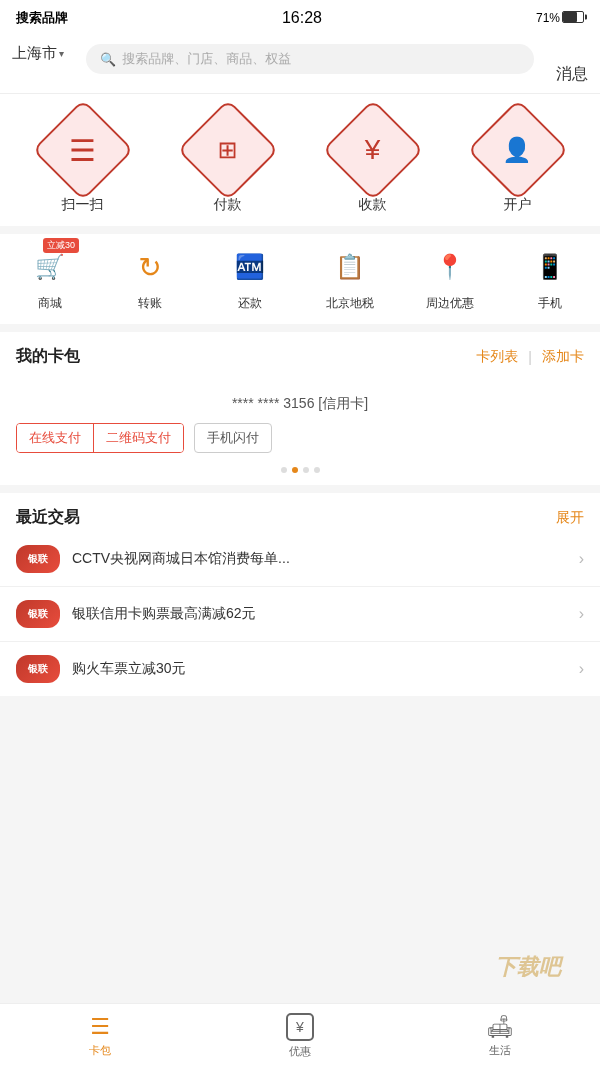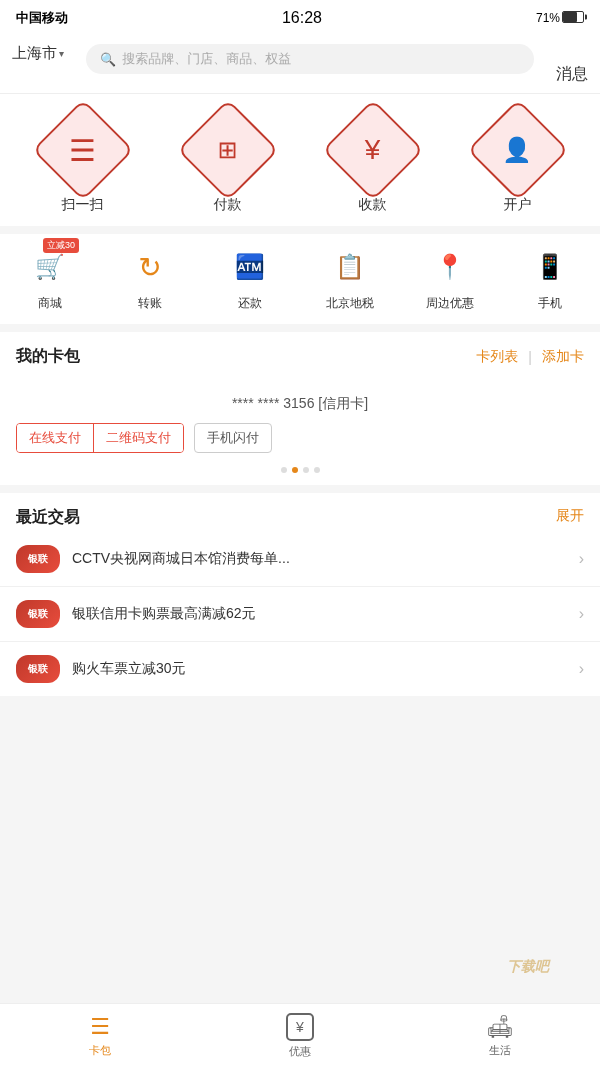--- a/index.html
+++ b/index.html
@@ -304,21 +304,21 @@
     }
     .dot.active { background: #e5871a; }
 
     
     .recent-section {
       background: white;
       margin-bottom: 8px;
     }
     .recent-header {
       display: flex;
-      align-items: flex-start;
+      align-items: center;
       justify-content: space-between;
       padding: 14px 16px 4px;
     }
     .recent-title {
       font-size: 16px;
       font-weight: 600;
       color: #222;
     }
     .recent-expand {
       font-size: 14px;
@@ -392,34 +392,34 @@
       position: fixed;
       bottom: 70px;
       right: 0;
       width: 144px;
       height: 60px;
       display: flex;
       align-items: center;
       justify-content: center;
     }
     .watermark-text {
-      font-size: 14px;
+      font-size: 22px;
       font-weight: 700;
       color: rgba(200,150,50,0.5);
       font-style: italic;
     }
 
     
     .nav-spacer { height: 70px; }
   </style>
 </head>
 <body>
 
 <div class="status-bar">
-  <div class="status-left">中国移动</div>
+  <div class="status-left">搜索品牌</div>
   <div class="status-center">16:28</div>
   <div class="status-right">
     <span>71%</span>
     <div class="battery-icon">
       <div class="battery-fill"></div>
     </div>
   </div>
 </div>
 
 <div class="header">

